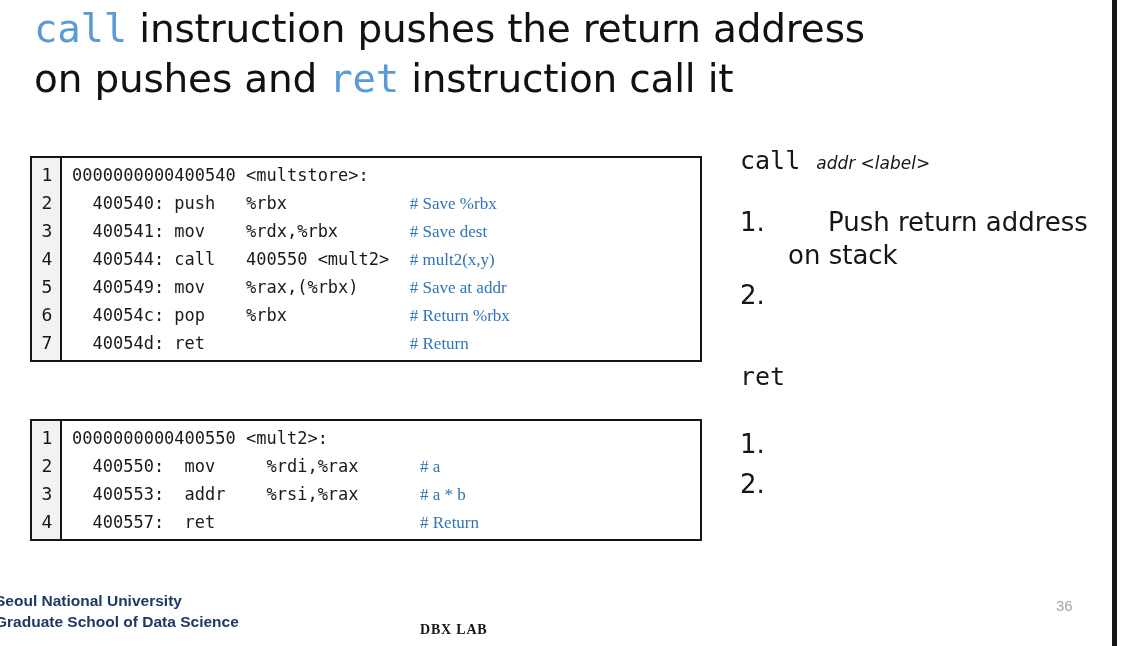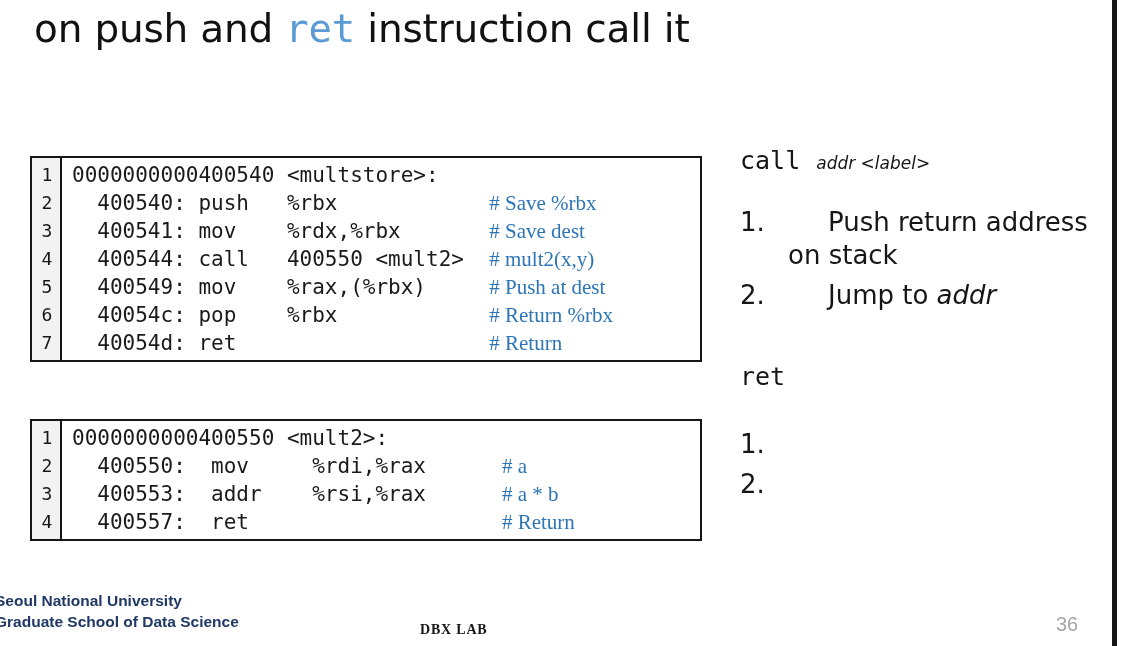--- a/index.html
+++ b/index.html
@@ -23,21 +23,21 @@
   .code-panel { position:absolute; left:30px; width:672px;
     border:2px solid #161616; background:#ffffff; padding:3px 0; }
   .panel-1 { top:156px; }
   .panel-2 { top:419px; }
   .gutter-bg { position:absolute; left:0; top:0; bottom:0; width:30px;
     background:#F2F2F2; border-right:2px solid #161616; }
   .code-row { position:relative; display:grid; grid-template-columns:32px 1fr; height:28px; }
   .gutter-num { font-family:"DejaVu Sans Mono", monospace; font-size:18px; line-height:28px;
     text-align:center; width:30px; color:#161616; }
   .code-text { padding-left:8px; font-family:"DejaVu Sans Mono", monospace;
-    font-size:21px; line-height:28px; }
+    font-size:17px; line-height:28px; }
   .code-main { white-space:pre; color:#1a1a1a; }
   .code-comment { white-space:pre; color:#2E75B6;font-family:Liberation Serif, serif; }
   .sec-header { position:absolute; left:0; font-family:"DejaVu Sans Mono", monospace;
     font-size:25px; color:#161616; }
   .hdr-call { top:146px; }
   .hdr-ret  { top:362px; }
   .sig { font-family:"DejaVu Sans", sans-serif; font-style:italic; margin-left:16px;
     font-size:17px; letter-spacing:0; }
   .num-list { position:absolute; left:0; width:372px; }
   .list-call { top:206px; }
@@ -49,30 +49,31 @@
   .num-item .it-text em { font-style:italic; }
   .it-text .seg { white-space:pre-wrap;margin-left:40px; }
 
   
   .footer-univ { position:absolute; left:-5px; top:590px; color:#1F3864;
     font-family:"Liberation Sans", sans-serif; font-weight:bold;
     font-size:15.5px; line-height:21px; }
   .footer-lab { position:absolute; left:420px; top:622px; width:200px; text-align:left;
     font-family:"Liberation Serif", serif; font-weight:bold; font-size:14px;
     letter-spacing:0.8px; color:#161616; }
-  .page-num { position:absolute; left:1056px; top:597px; font-size:20px;
-    font-family:"Liberation Sans", sans-serif; color:#A6A6A6;margin-top:16px; }
+  .page-num { position:absolute; left:1056px; top:597px; font-size:15px;
+    font-family:"Liberation Sans", sans-serif; color:#A6A6A6; }
 </style>
 </head>
 <body>
 
 <div class="slide">
 
   <div class="title">
-    <div class="tline"><span class="seg">on push and </span><span class="kw seg">ret</span><span class="seg"> instruction call it</span></div>
+    <div class="tline"><span class="kw seg">call</span><span class="seg"> instruction pushes the return address</span></div>
+    <div class="tline"><span class="seg">on pushes and </span><span class="kw seg">ret</span><span class="seg"> instruction call it</span></div>
   </div>
 
   <div class="code-panel panel-1">
     <div class="gutter-bg"></div>
     <div class="code-row">
       <span class="gutter-num">1</span>
       <span class="code-text"><span class="code-main">0000000000400540 &lt;multstore&gt;:</span><span class="code-comment"></span></span>
     </div>
     <div class="code-row">
       <span class="gutter-num">2</span>
@@ -81,21 +82,21 @@
     <div class="code-row">
       <span class="gutter-num">3</span>
       <span class="code-text"><span class="code-main">  400541: mov    %rdx,%rbx       </span><span class="code-comment"># Save dest</span></span>
     </div>
     <div class="code-row">
       <span class="gutter-num">4</span>
       <span class="code-text"><span class="code-main">  400544: call   400550 &lt;mult2&gt;  </span><span class="code-comment"># mult2(x,y)</span></span>
     </div>
     <div class="code-row">
       <span class="gutter-num">5</span>
-      <span class="code-text"><span class="code-main">  400549: mov    %rax,(%rbx)     </span><span class="code-comment"># Push at dest</span></span>
+      <span class="code-text"><span class="code-main">  400549: mov    %rax,(%rbx)     </span><span class="code-comment"># Save at addr</span></span>
     </div>
     <div class="code-row">
       <span class="gutter-num">6</span>
       <span class="code-text"><span class="code-main">  40054c: pop    %rbx            </span><span class="code-comment"># Return %rbx</span></span>
     </div>
     <div class="code-row">
       <span class="gutter-num">7</span>
       <span class="code-text"><span class="code-main">  40054d: ret                    </span><span class="code-comment"># Return</span></span>
     </div>
   </div>
@@ -122,21 +123,20 @@
 
   <div class="sec-header hdr-call" style="left:740px"><span>call</span><span class="sig">addr &lt;label&gt;</span></div>
 
   <div class="num-list list-call" style="left:740px">
     <div class="num-item">
       <span class="it-num">1.</span>
       <span class="it-text"><span class="seg">Push return address on stack</span><em></em></span>
     </div>
     <div class="num-item">
       <span class="it-num">2.</span>
-      <span class="it-text"><span class="seg">Jump to </span><em>addr</em></span>
     </div>
   </div>
 
   <div class="sec-header hdr-ret" style="left:740px"><span>ret</span></div>
 
   <div class="num-list list-ret" style="left:740px">
     <div class="num-item">
       <span class="it-num">1.</span>
     </div>
     <div class="num-item">

